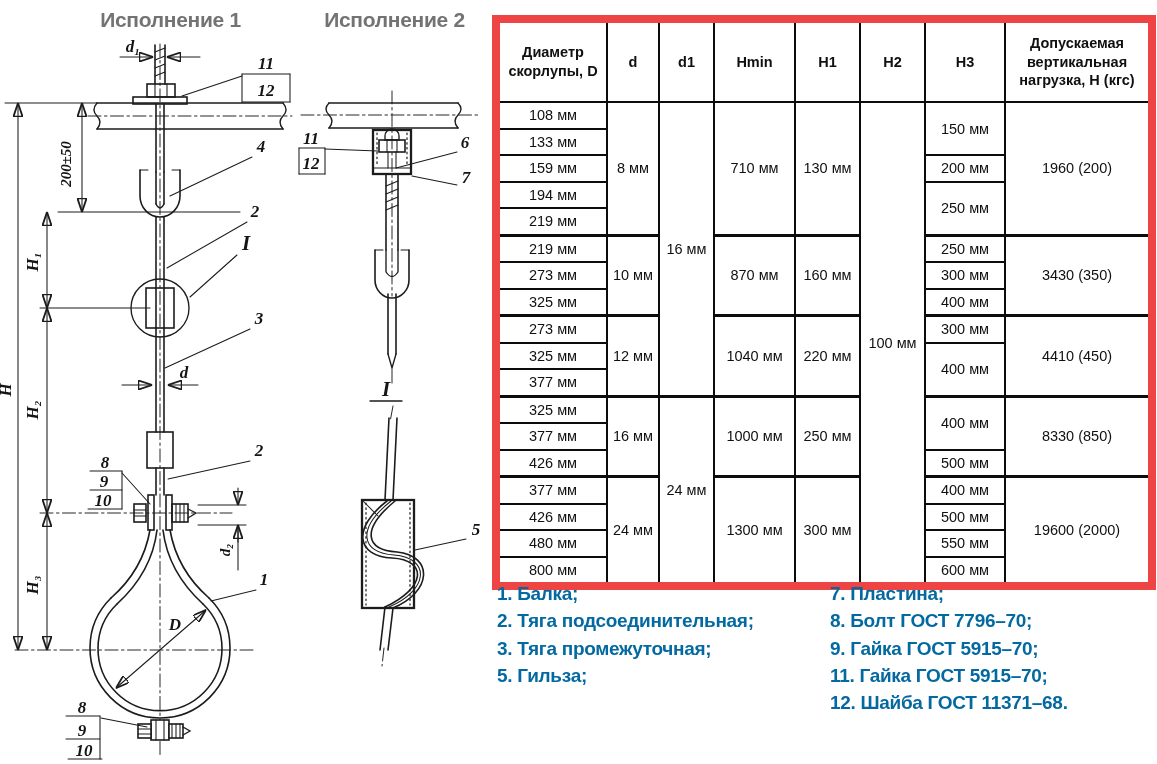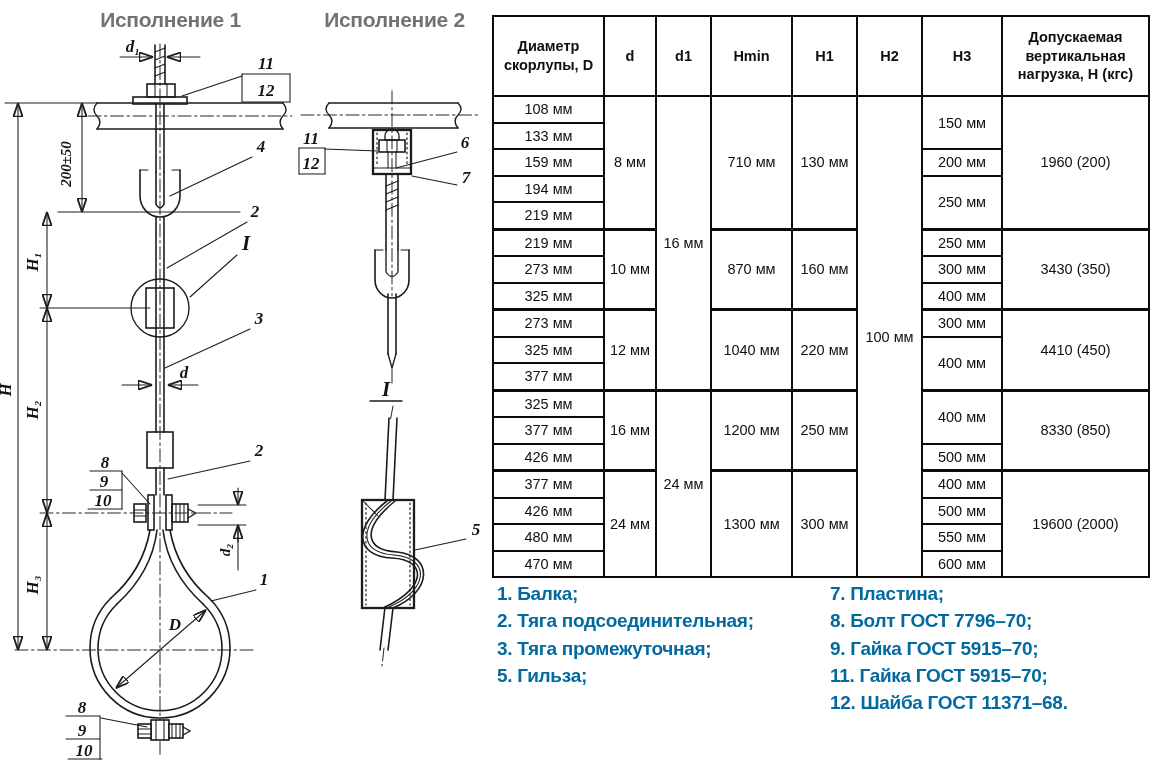--- a/index.html
+++ b/index.html
@@ -11,21 +11,21 @@
   #title1{left:88px;width:165px;}
   #title2{left:312px;width:165px;}
   
   #spec{position:absolute;left:492px;top:15px;width:656px;height:524px;
         border-collapse:collapse;table-layout:fixed;}
   #spec th,#spec td{border:2px solid #0c0c0c;text-align:center;vertical-align:middle;
         padding:0 3px;font-size:14.5px;color:#101010;}
   #spec thead th{font-weight:700;line-height:1.3;height:78px;border-bottom:2px solid #0c0c0c;}
   #spec tbody td{height:24.5px;font-weight:400;}
   #spec tr.grp td{border-top:3px solid #0c0c0c;}
-  #spec{border:2px solid #ef4444;}
+  #spec{border:8px solid #ef4444;}
   col.c1{width:111px}col.c2{width:52px}col.c3{width:55px}col.c4{width:81px}
   col.c5{width:65px}col.c6{width:65px}col.c7{width:80px}col.c8{width:147px}
   
   .legend{position:absolute;top:580px;list-style:none;margin:0;padding:0;
           font-size:19px;font-weight:700;letter-spacing:-0.3px;line-height:27.3px;color:#0369a1;}
   #legend-left{left:497px;width:320px;}
   #legend-right{left:830px;width:320px;}
   
   svg{position:absolute;}
   .s line,.s path,.s rect,.s circle,.s polyline{stroke:#1c1c1c;fill:none;stroke-width:1.6;
@@ -401,21 +401,21 @@
           <td>325 мм</td>
           <td rowspan="2">400 мм</td>
         </tr>
         <tr>
           <td>377 мм</td>
         </tr>
         <tr class="grp">
           <td>325 мм</td>
           <td rowspan="3">16 мм</td>
           <td rowspan="7">24 мм</td>
-          <td rowspan="3">1200 мм</td>
+          <td rowspan="3">1000 мм</td>
           <td rowspan="3">250 мм</td>
           <td rowspan="2">400 мм</td>
           <td rowspan="3">8330 (850)</td>
         </tr>
         <tr>
           <td>377 мм</td>
         </tr>
         <tr>
           <td>426 мм</td>
           <td>500 мм</td>
@@ -430,21 +430,21 @@
         </tr>
         <tr>
           <td>426 мм</td>
           <td>500 мм</td>
         </tr>
         <tr>
           <td>480 мм</td>
           <td>550 мм</td>
         </tr>
         <tr>
-          <td>470 мм</td>
+          <td>800 мм</td>
           <td>600 мм</td>
         </tr>
       </tbody>
   </table>
 
   <ul class="legend" id="legend-left">
       <li>1. Балка;</li>
       <li>2. Тяга подсоединительная;</li>
       <li>3. Тяга промежуточная;</li>
       <li>5. Гильза;</li>

